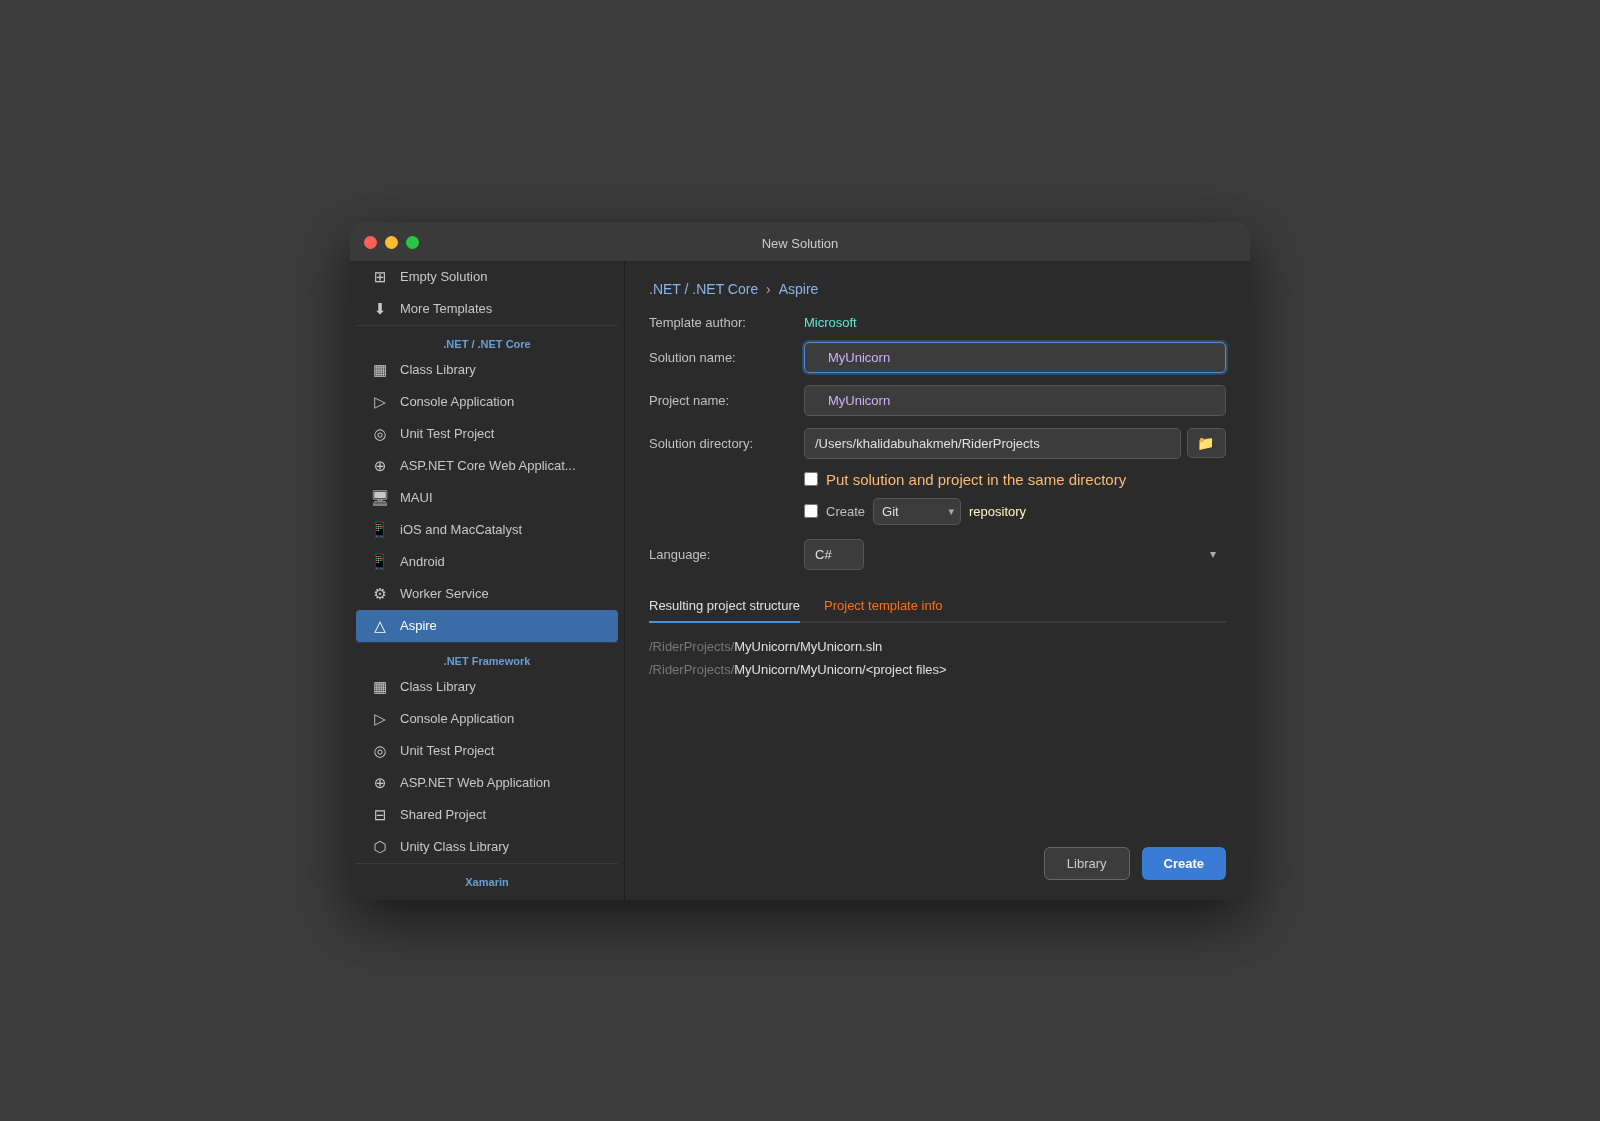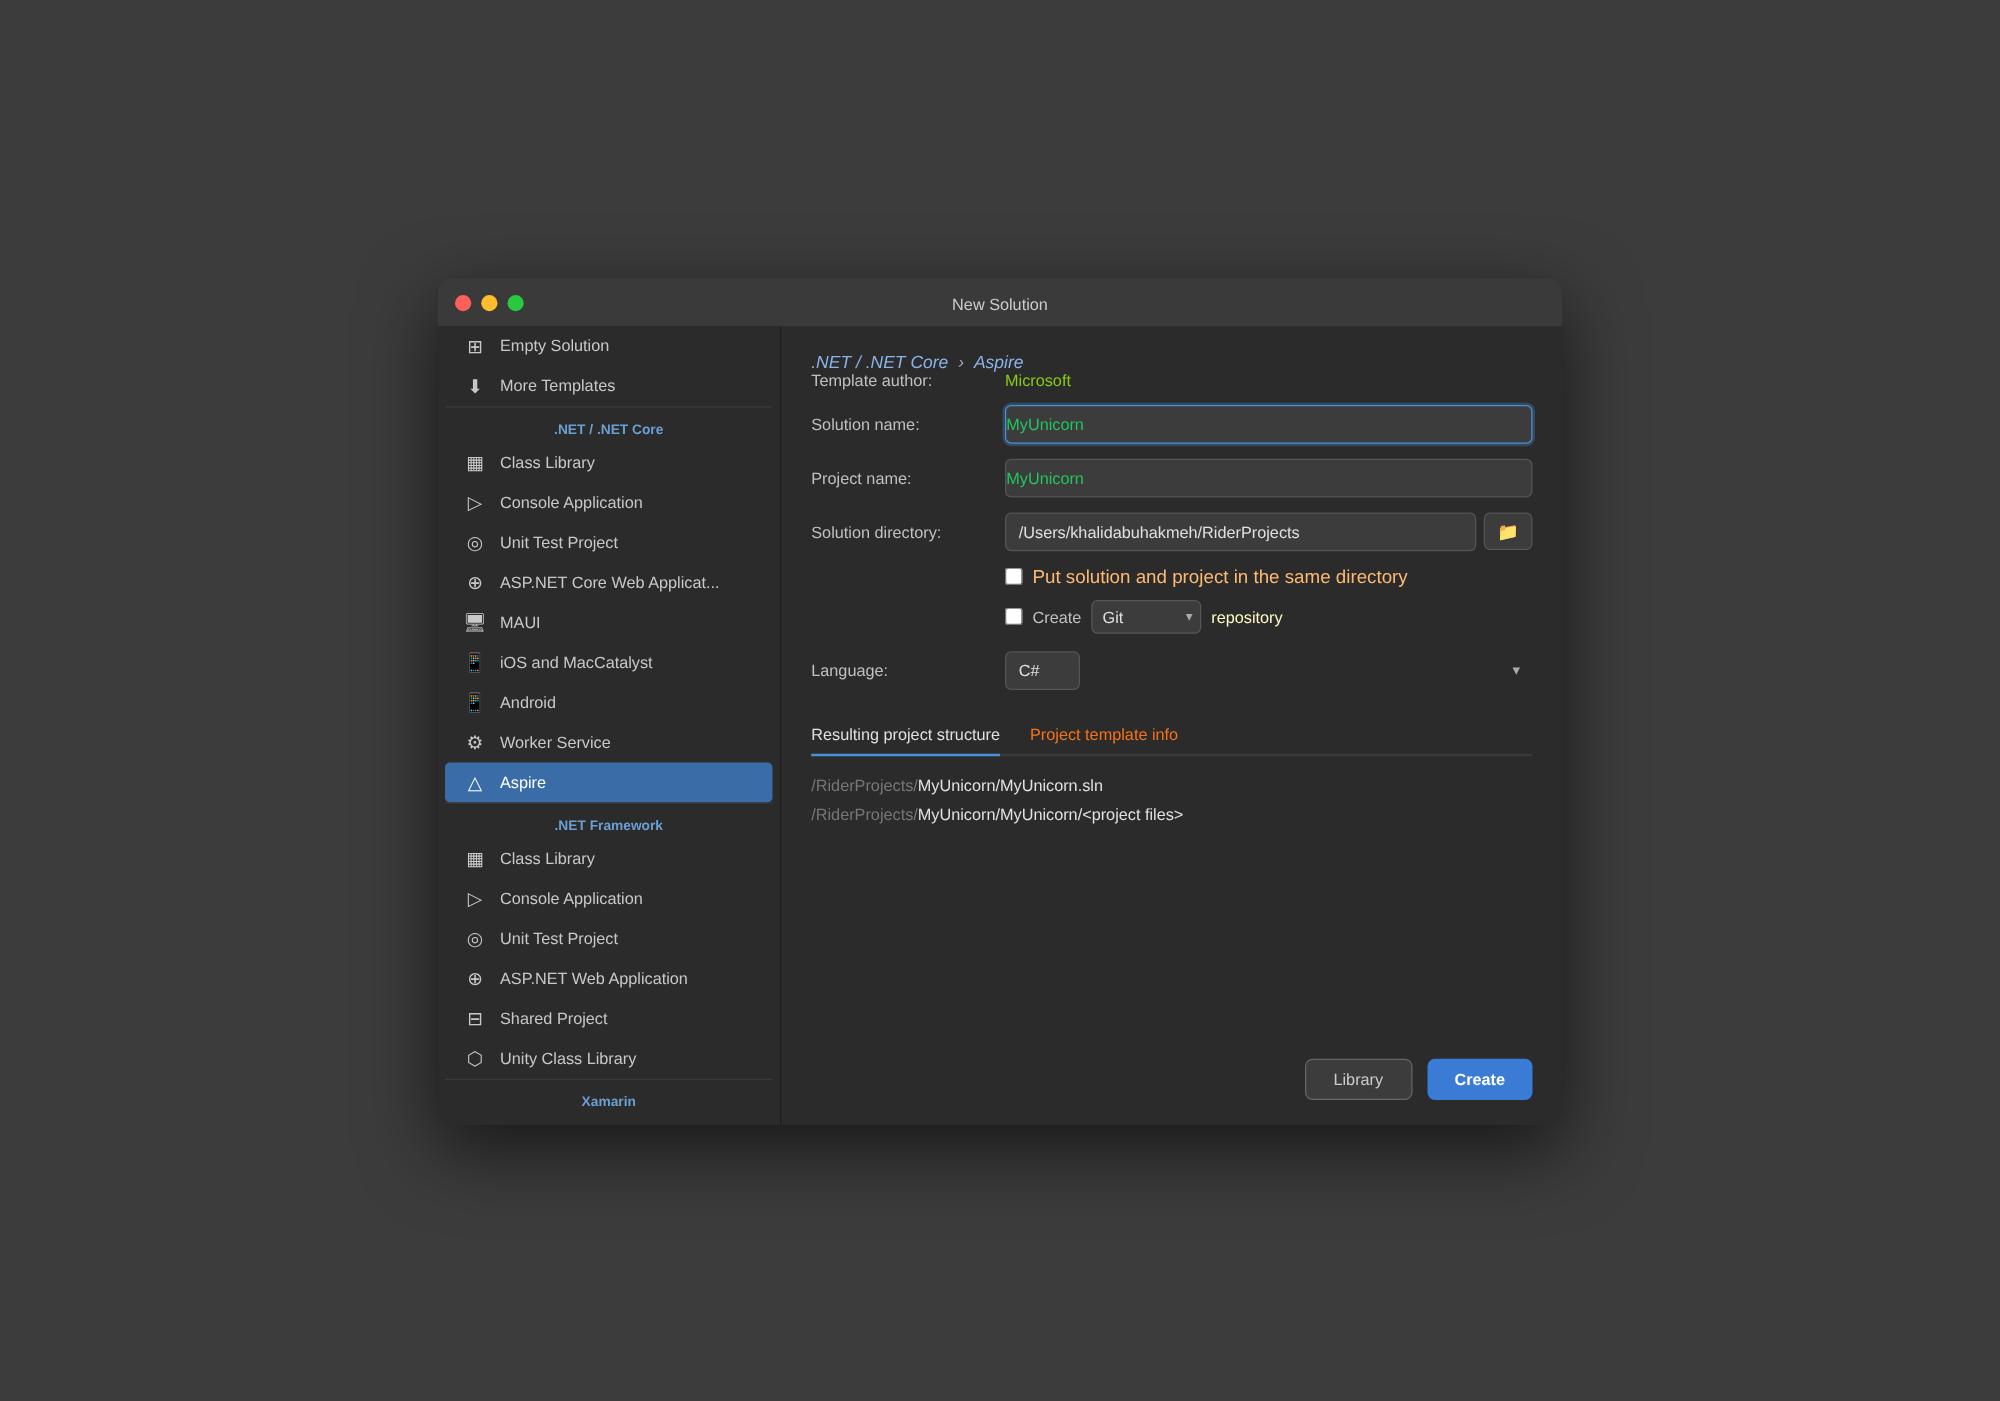--- a/index.html
+++ b/index.html
@@ -126,42 +126,42 @@
     .right-panel {
       flex: 1;
       padding: 20px 24px 20px;
       display: flex;
       flex-direction: column;
       gap: 0;
     }
     .breadcrumb {
       color: #8ab4e8;
       font-size: 14px;
-      font-style: italic;
+      margin-bottom: 18px;
     }
     .breadcrumb span.sep { color: #aaa; margin: 0 4px; }
     .breadcrumb span.current { color: #8ab4e8; font-weight: 500; }
     .form-row {
       display: flex;
       align-items: center;
       margin-bottom: 12px;
     }
     .form-label {
       color: #c0c0c0;
       font-size: 13px;
       width: 155px;
       flex-shrink: 0;
     }
     .form-input {
       flex: 1;
       background: #3c3c3c;
       border: 1px solid #555;
       border-radius: 5px;
-      padding: 7px 0;
-      color: #22c55e;
+      padding: 7px 23px;
+      color: #c4b5fd;
       font-size: 13px;
       outline: none;
     }
     .form-input.focused {
       border-color: #4a90d9;
       box-shadow: 0 0 0 2px rgba(74,144,217,0.3);
     }
     .dir-row {
       display: flex;
       align-items: center;
@@ -426,21 +426,21 @@
     <div class="right-panel">
 
       <div class="breadcrumb">
         <span>.NET / .NET Core</span>
         <span class="sep">›</span>
         <span class="current">Aspire</span>
       </div>
 
       <div class="form-row">
         <span class="form-label">Template author:</span>
-        <span style="color:#84cc16;font-size:13px;">Microsoft</span>
+        <span style="color:#5eead4;font-size:13px;">Microsoft</span>
       </div>
 
       <div class="form-row">
         <span class="form-label">Solution name:</span>
         <input class="form-input focused" type="text" value="MyUnicorn" style="">
       </div>
 
       <div class="form-row">
         <span class="form-label">Project name:</span>
         <input class="form-input" type="text" value="MyUnicorn" style="">

